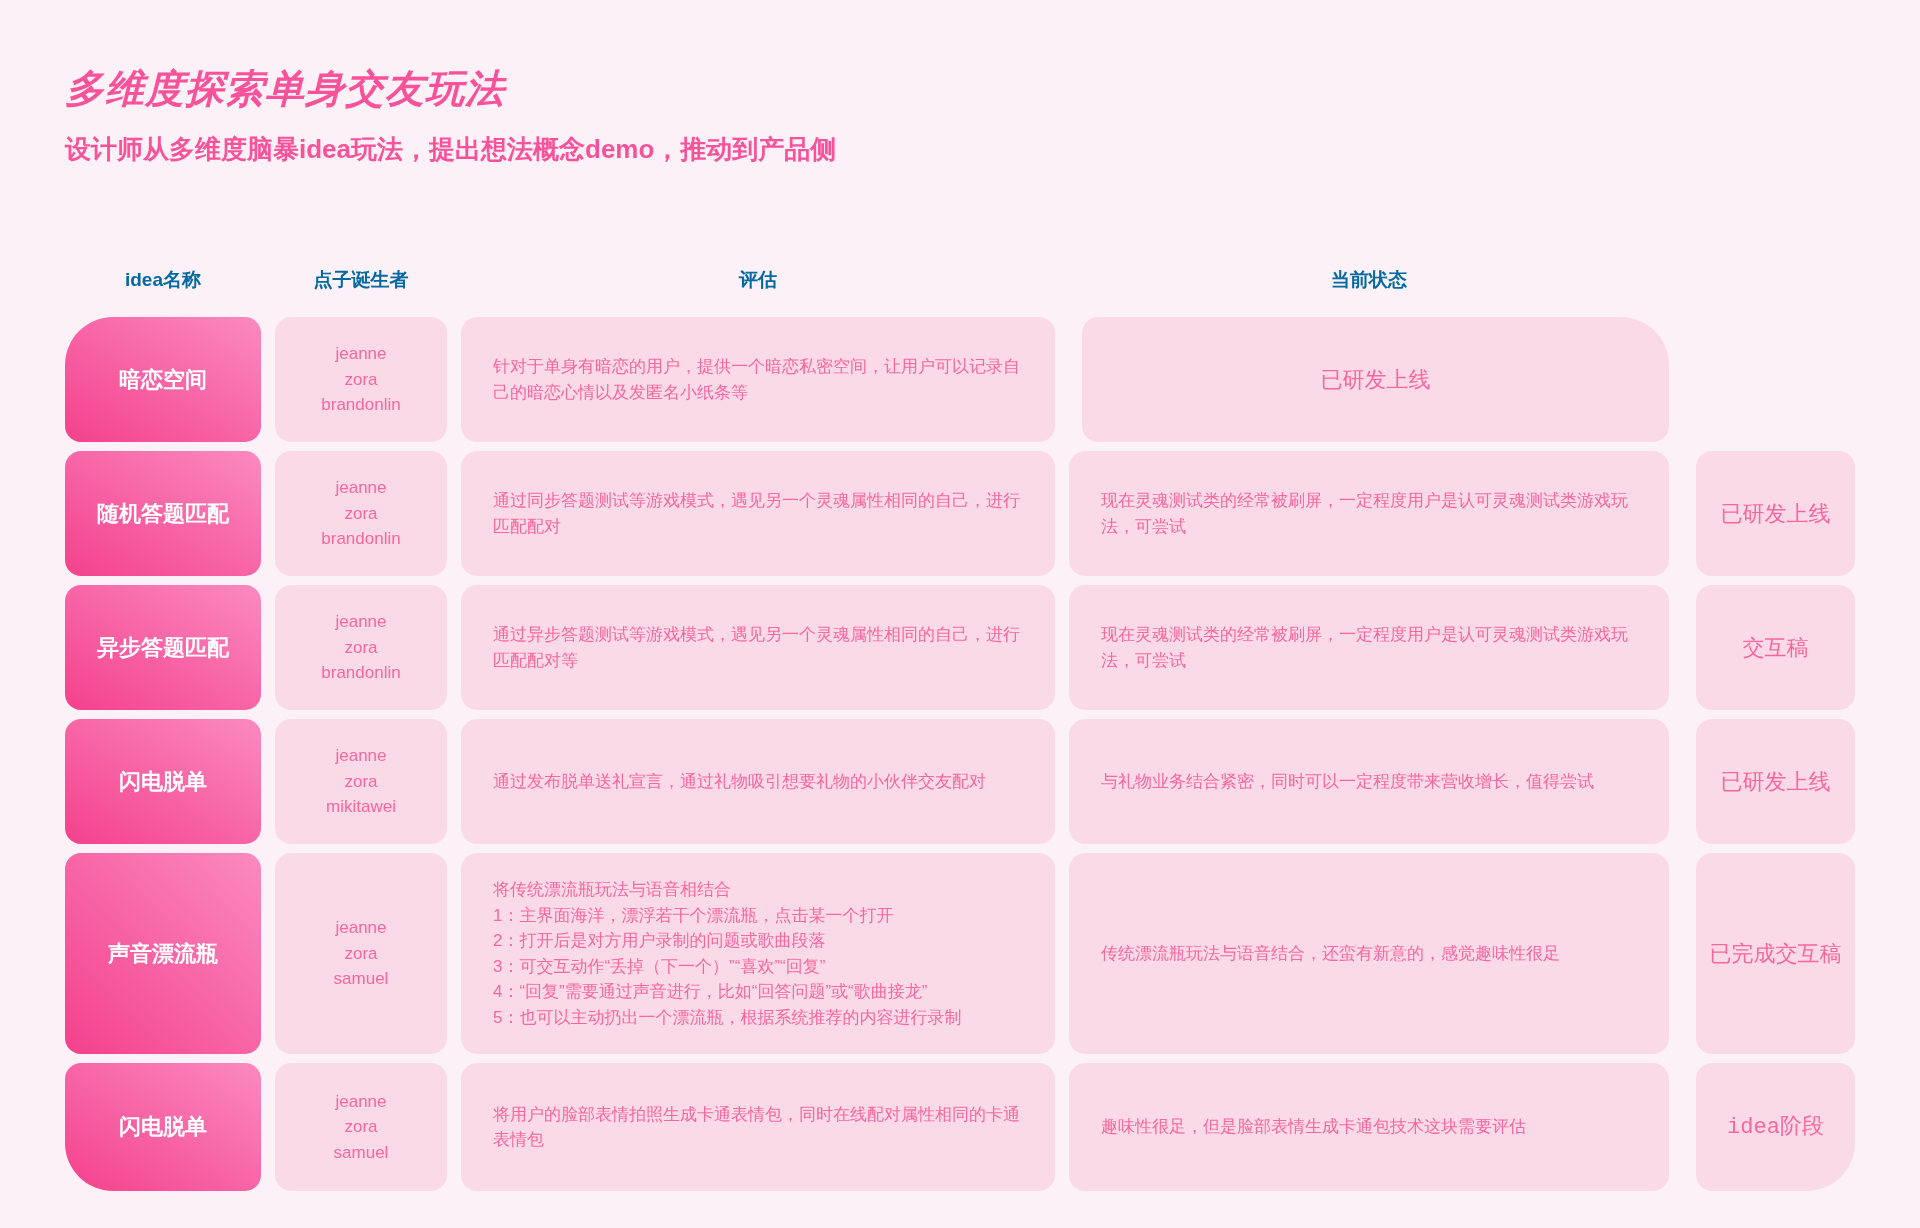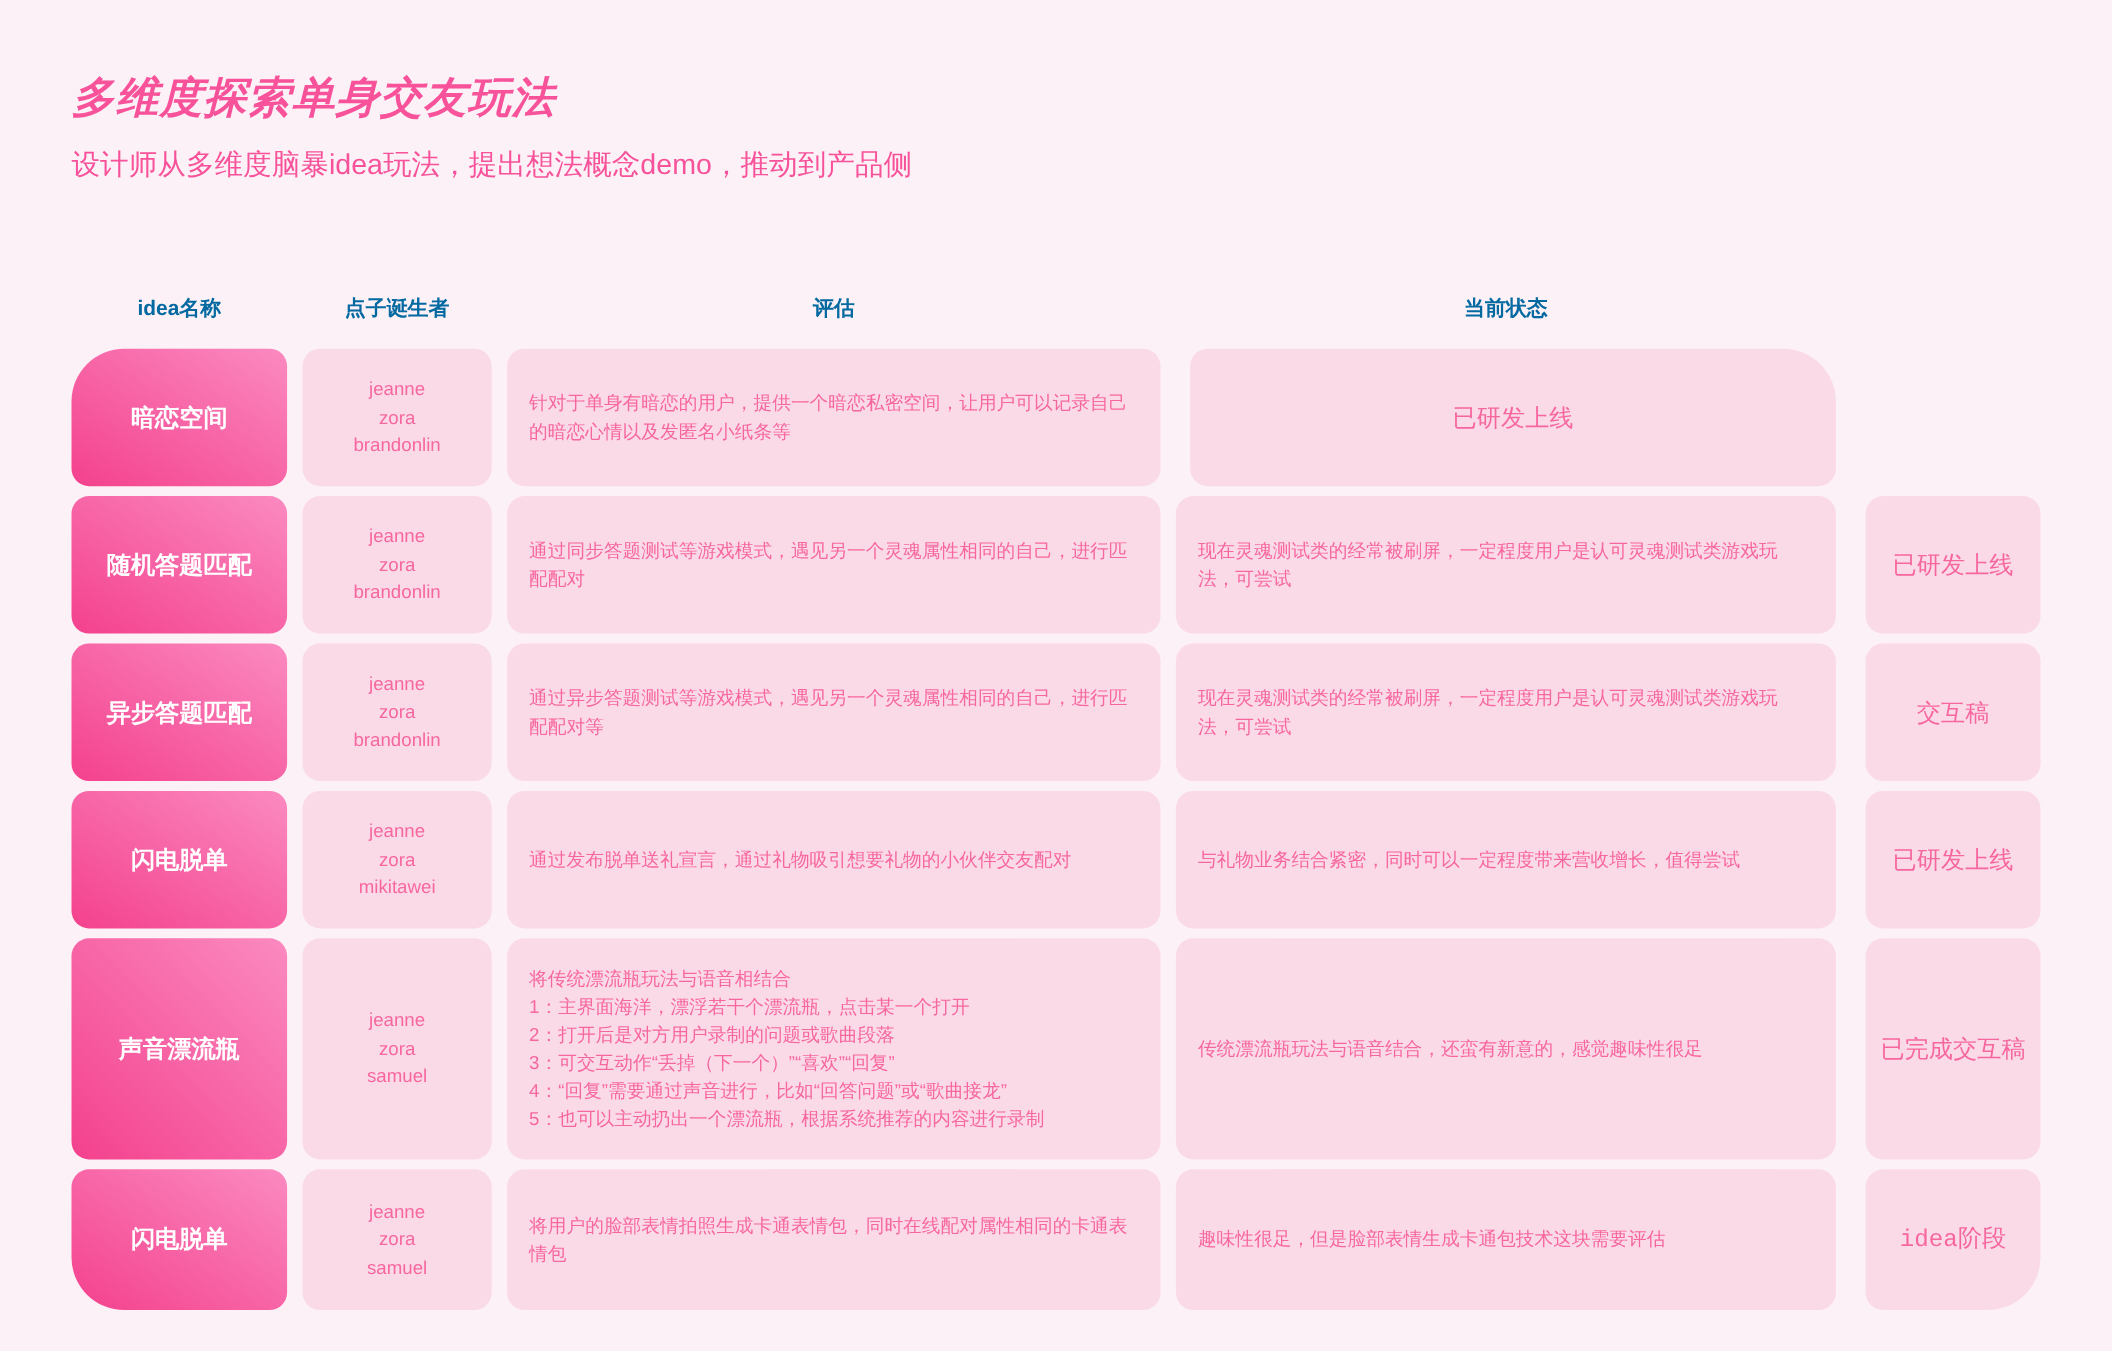--- a/index.html
+++ b/index.html
@@ -20,21 +20,21 @@
     margin: 0 0 16px 0;
     font-size: 39px;
     font-weight: 800;
     font-style: italic;
     color: #F7529A;
     letter-spacing: 1px;
   }
   .page-subtitle {
     margin: 0 0 100px 0;
     font-size: 26px;
-    font-weight: 400;
+    font-weight: 700;
     color: #F7529A;
   }
   .grid-cols {
     display: grid;
     grid-template-columns: 196px 172px 594px 600px 172px;
     column-gap: 14px;
   }
   .header-row {
     margin-bottom: 24px;
   }
@@ -69,21 +69,21 @@
     color: #F7679F;
     font-size: 17px;
     line-height: 1.5;
   }
   .creators {
     justify-content: center;
     text-align: center;
     white-space: pre-line;
   }
   .desc, .eval {
-    padding: 18px 20px;
+    padding: 18px 32px;
     text-align: left;
     white-space: pre-line;
   }
   .status {
     justify-content: center;
     font-size: 22px;
     margin-left: 13px;
   }
   
   .row:first-child .name-card  { border-top-left-radius: 48px; }

